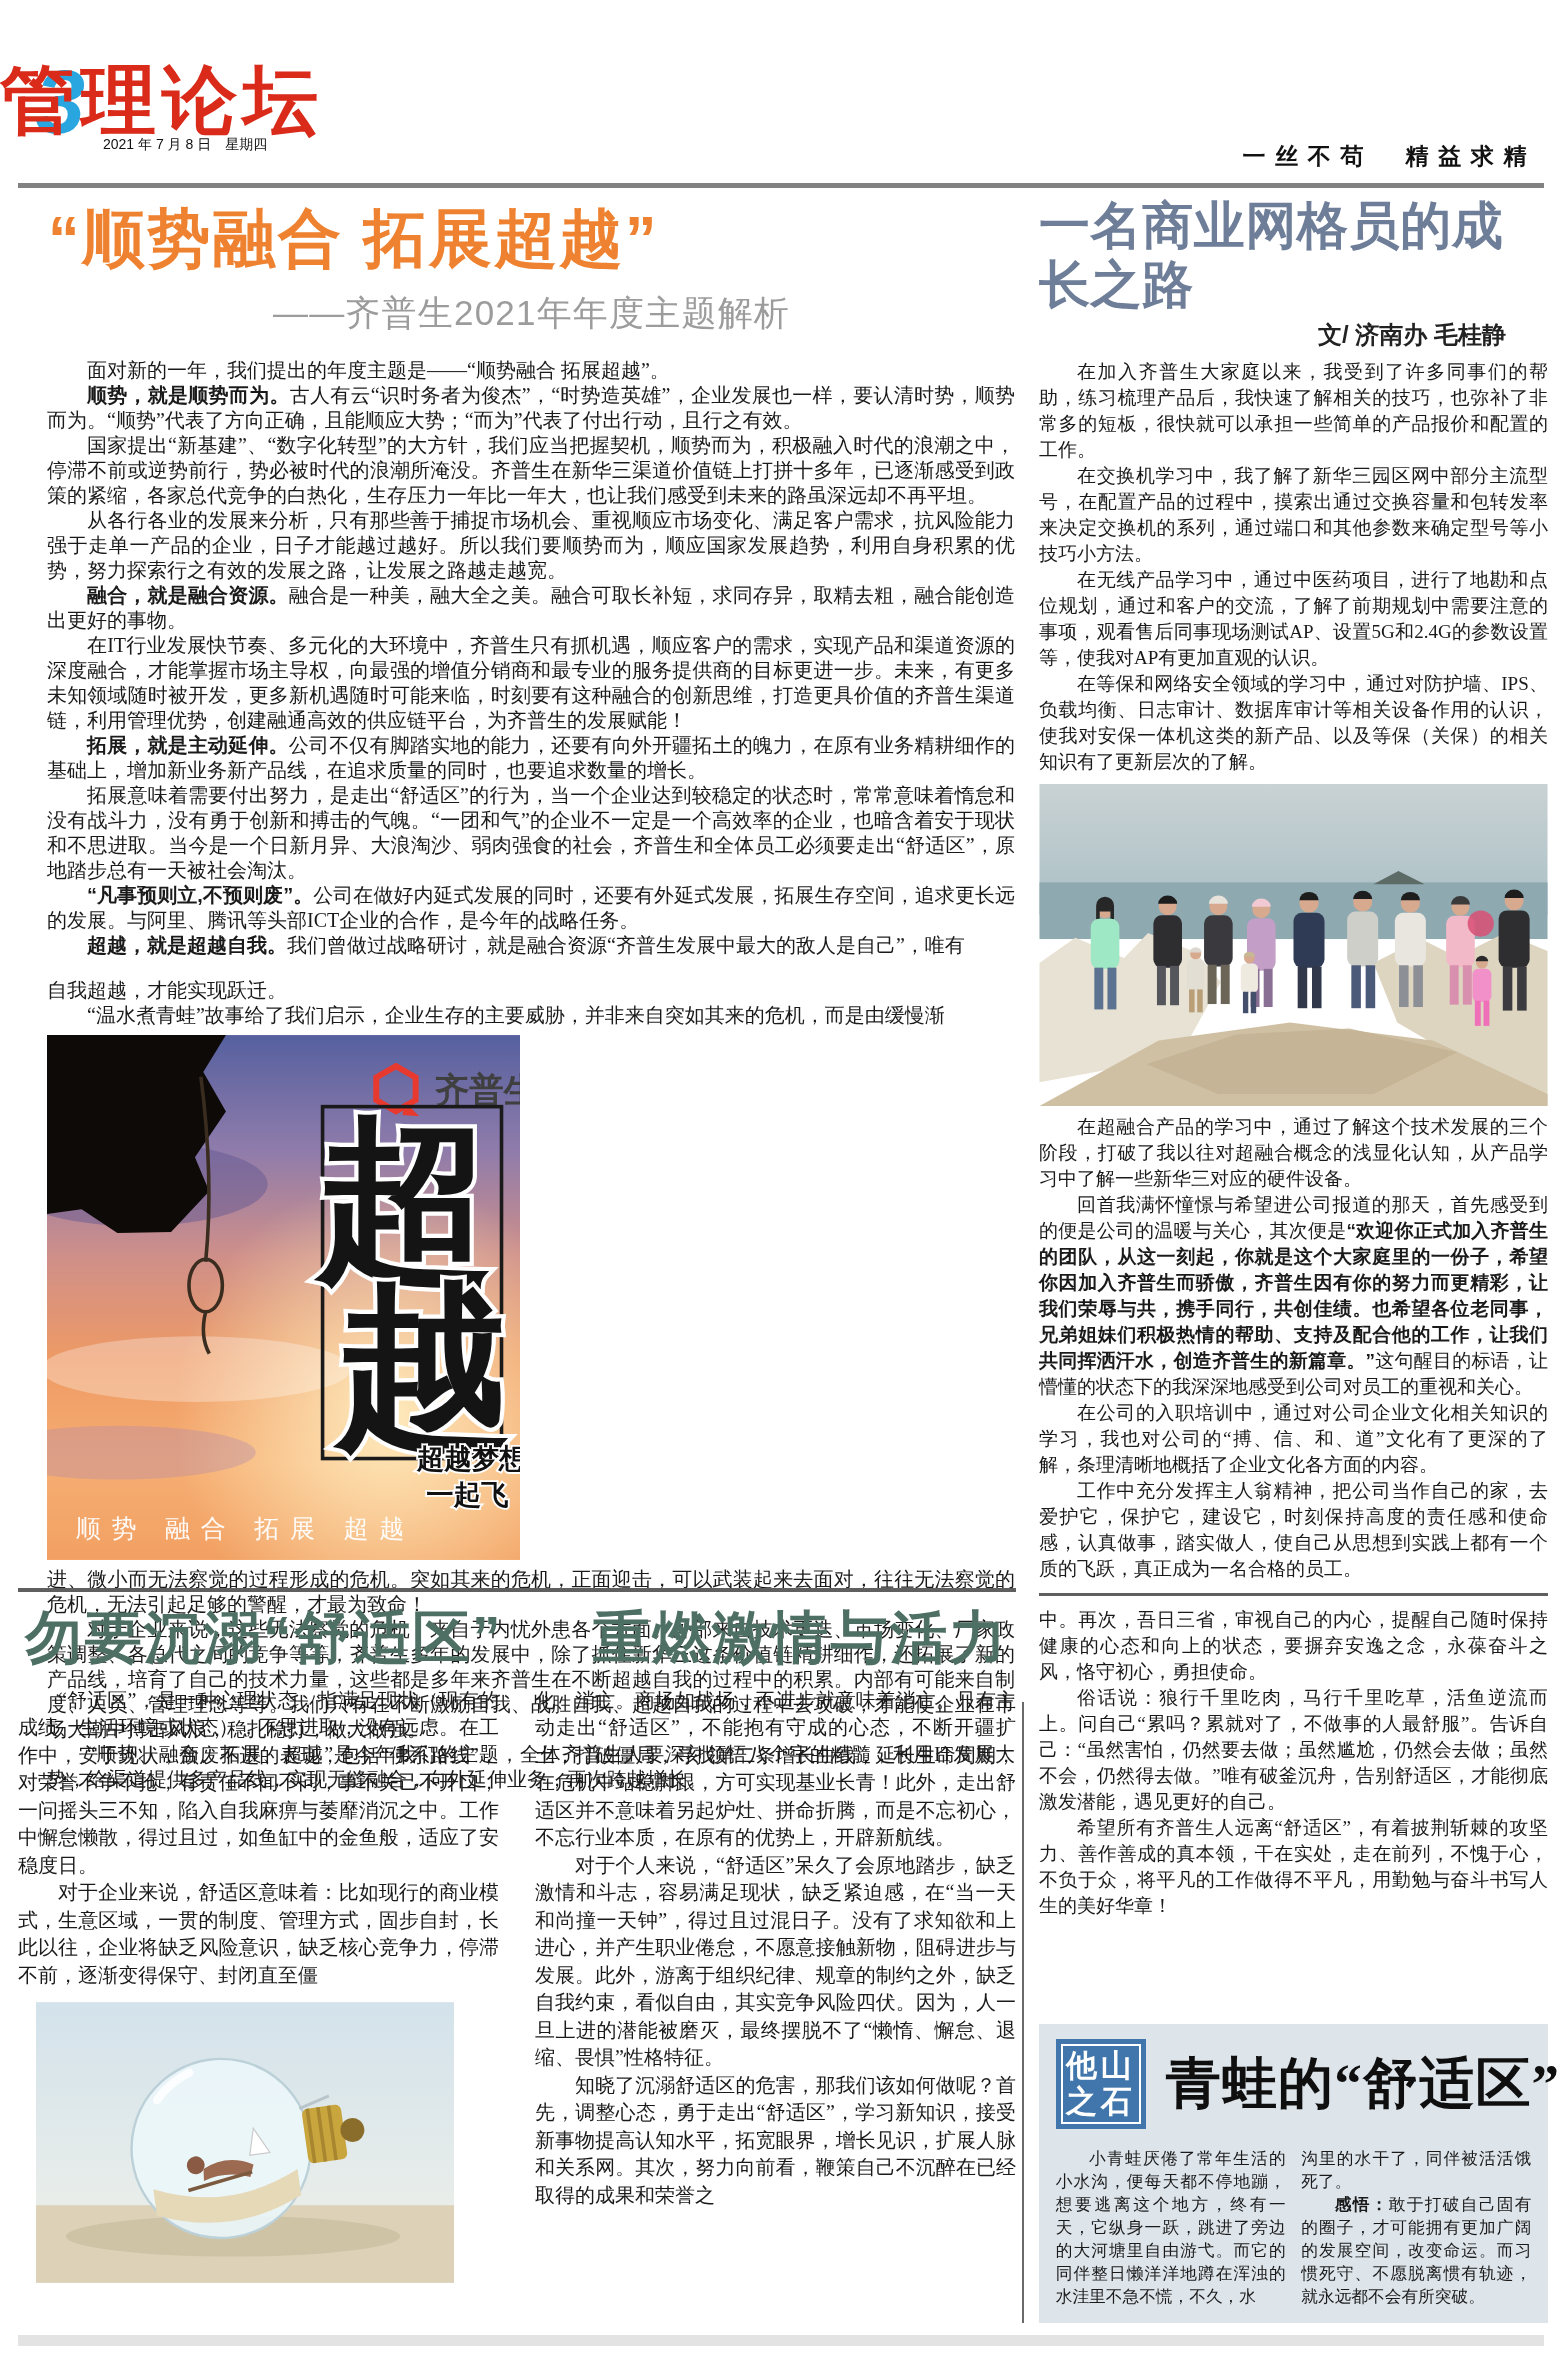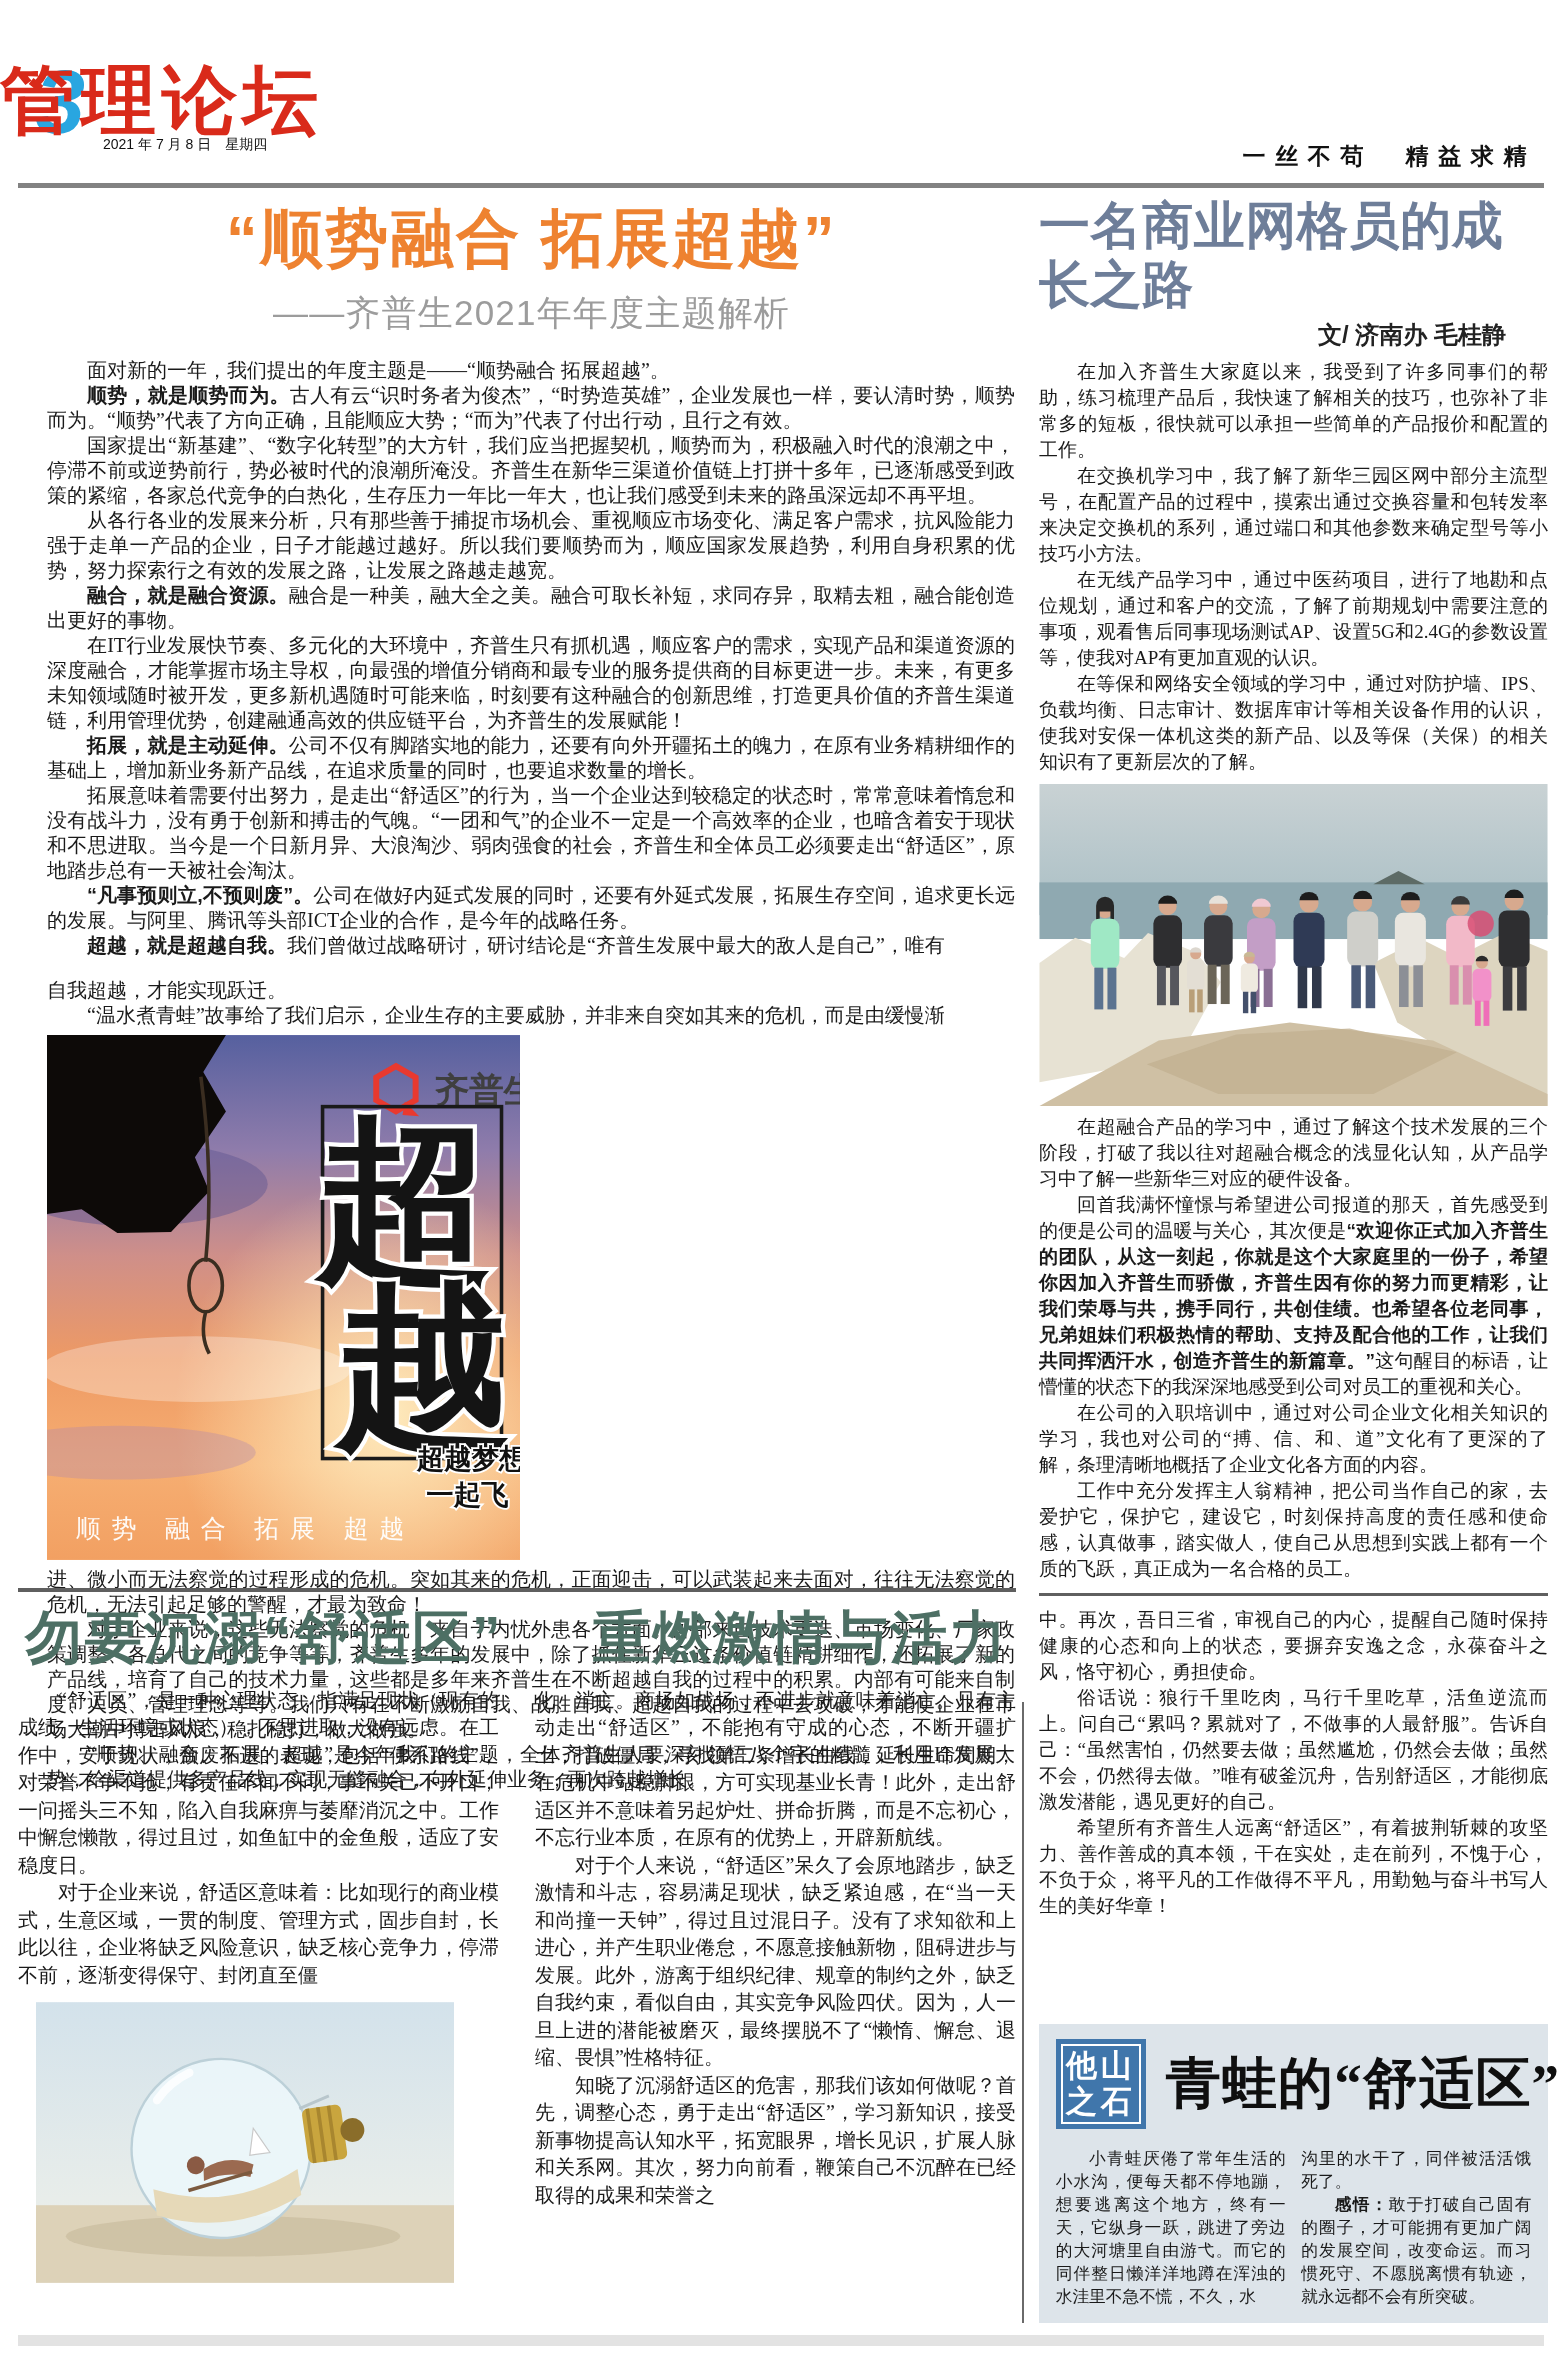--- a/index.html
+++ b/index.html
@@ -8,21 +8,21 @@
   
   .page-num{position:absolute;left:35px;top:57px;font-family:"Liberation Sans","DejaVu Sans",sans-serif;
             font-size:90px;font-weight:bold;font-style:italic;color:#29a6e0;line-height:1;}
   .hdr-date{position:absolute;left:103px;top:136px;font-size:14px;font-family:"Liberation Sans","DejaVu Sans",sans-serif;color:#111;}
   .hdr-section{position:absolute;left:0;width:100%;top:60px;
                font-size:75px;font-weight:900;color:#d92a1a;letter-spacing:6px;line-height:1.1;}
   .hdr-slogan{position:absolute;right:26px;top:141px;font-size:23px;font-weight:bold;
               font-family:"Liberation Sans","DejaVu Sans",sans-serif;letter-spacing:9.6px;color:#111;}
   .hdr-rule{position:absolute;left:18px;right:18px;top:183px;height:5.4px;background:#828282;}
   
-  .main-title{position:absolute;left:48px;width:967px;top:207px;text-align:center;
+  .main-title{position:absolute;left:48px;width:967px;top:207px;text-align:left;
               font-family:"Liberation Sans","DejaVu Sans",sans-serif;font-weight:900;
               font-size:63px;color:#ee8230;letter-spacing:2.4px;line-height:1;}
   .main-subtitle{position:absolute;left:48px;width:967px;top:290px;text-align:center;
                  font-family:"Liberation Sans","DejaVu Sans",sans-serif;font-size:35px;color:#9c9c9c;letter-spacing:1.2px;}
   .main-cols{position:absolute;left:47px;top:358px;width:968px;display:flex;gap:20px;flex-direction:column;}
   .mcol{flex:1;font-size:20px;line-height:25px;text-align:justify;}
   .para{margin:0;text-indent:2em;text-align:justify;}
   .para.ni{text-indent:0;}
   .para b{font-family:"Liberation Sans","DejaVu Sans",sans-serif;font-weight:bold;}
   .poster{margin:7.2px 0;line-height:0;}
@@ -79,21 +79,21 @@
     <div class="mcol">
         <p class="para"><span>面对新的一年，我们提出的年度主题是——“顺势融合 拓展超越”。</span></p>
         <p class="para"><b>顺势，就是顺势而为。</b><span>古人有云“识时务者为俊杰”，“时势造英雄”，企业发展也一样，要认清时势，顺势而为。“顺势”代表了方向正确，且能顺应大势；“而为”代表了付出行动，且行之有效。</span></p>
         <p class="para"><span>国家提出“新基建”、“数字化转型”的大方针，我们应当把握契机，顺势而为，积极融入时代的浪潮之中，停滞不前或逆势前行，势必被时代的浪潮所淹没。齐普生在新华三渠道价值链上打拼十多年，已逐渐感受到政策的紧缩，各家总代竞争的白热化，生存压力一年比一年大，也让我们感受到未来的路虽深远却不再平坦。</span></p>
         <p class="para"><span>从各行各业的发展来分析，只有那些善于捕捉市场机会、重视顺应市场变化、满足客户需求，抗风险能力强于走单一产品的企业，日子才能越过越好。所以我们要顺势而为，顺应国家发展趋势，利用自身积累的优势，努力探索行之有效的发展之路，让发展之路越走越宽。</span></p>
         <p class="para"><b>融合，就是融合资源。</b><span>融合是一种美，融大全之美。融合可取长补短，求同存异，取精去粗，融合能创造出更好的事物。</span></p>
         <p class="para"><span>在IT行业发展快节奏、多元化的大环境中，齐普生只有抓机遇，顺应客户的需求，实现产品和渠道资源的深度融合，才能掌握市场主导权，向最强的增值分销商和最专业的服务提供商的目标更进一步。未来，有更多未知领域随时被开发，更多新机遇随时可能来临，时刻要有这种融合的创新思维，打造更具价值的齐普生渠道链，利用管理优势，创建融通高效的供应链平台，为齐普生的发展赋能！</span></p>
         <p class="para"><b>拓展，就是主动延伸。</b><span>公司不仅有脚踏实地的能力，还要有向外开疆拓土的魄力，在原有业务精耕细作的基础上，增加新业务新产品线，在追求质量的同时，也要追求数量的增长。</span></p>
         <p class="para"><span>拓展意味着需要付出努力，是走出“舒适区”的行为，当一个企业达到较稳定的状态时，常常意味着惰怠和没有战斗力，没有勇于创新和搏击的气魄。“一团和气”的企业不一定是一个高效率的企业，也暗含着安于现状和不思进取。当今是一个日新月异、大浪淘沙、弱肉强食的社会，齐普生和全体员工必须要走出“舒适区”，原地踏步总有一天被社会淘汰。</span></p>
         <p class="para"><b>“凡事预则立,不预则废”。</b><span>公司在做好内延式发展的同时，还要有外延式发展，拓展生存空间，追求更长远的发展。与阿里、腾讯等头部ICT企业的合作，是今年的战略任务。</span></p>
-        <p class="para"><b>超越，就是超越自我。</b><span>我们曾做过战略研讨，研讨结论是“齐普生发展中最大的敌人是自己”，唯有</span></p>
+        <p class="para"><b>超越，就是超越自我。</b><span>我们曾做过战略研讨，就是融合资源“齐普生发展中最大的敌人是自己”，唯有</span></p>
       </div>
     <div class="mcol">
       <div>
           <p class="para ni"><span>自我超越，才能实现跃迁。</span></p>
           <p class="para"><span>“温水煮青蛙”故事给了我们启示，企业生存的主要威胁，并非来自突如其来的危机，而是由缓慢渐</span></p>
         </div>
 
       <div class="poster">
         <svg width="473" height="525" viewBox="0 0 793 880" style="font-size:34px">
           <defs>

